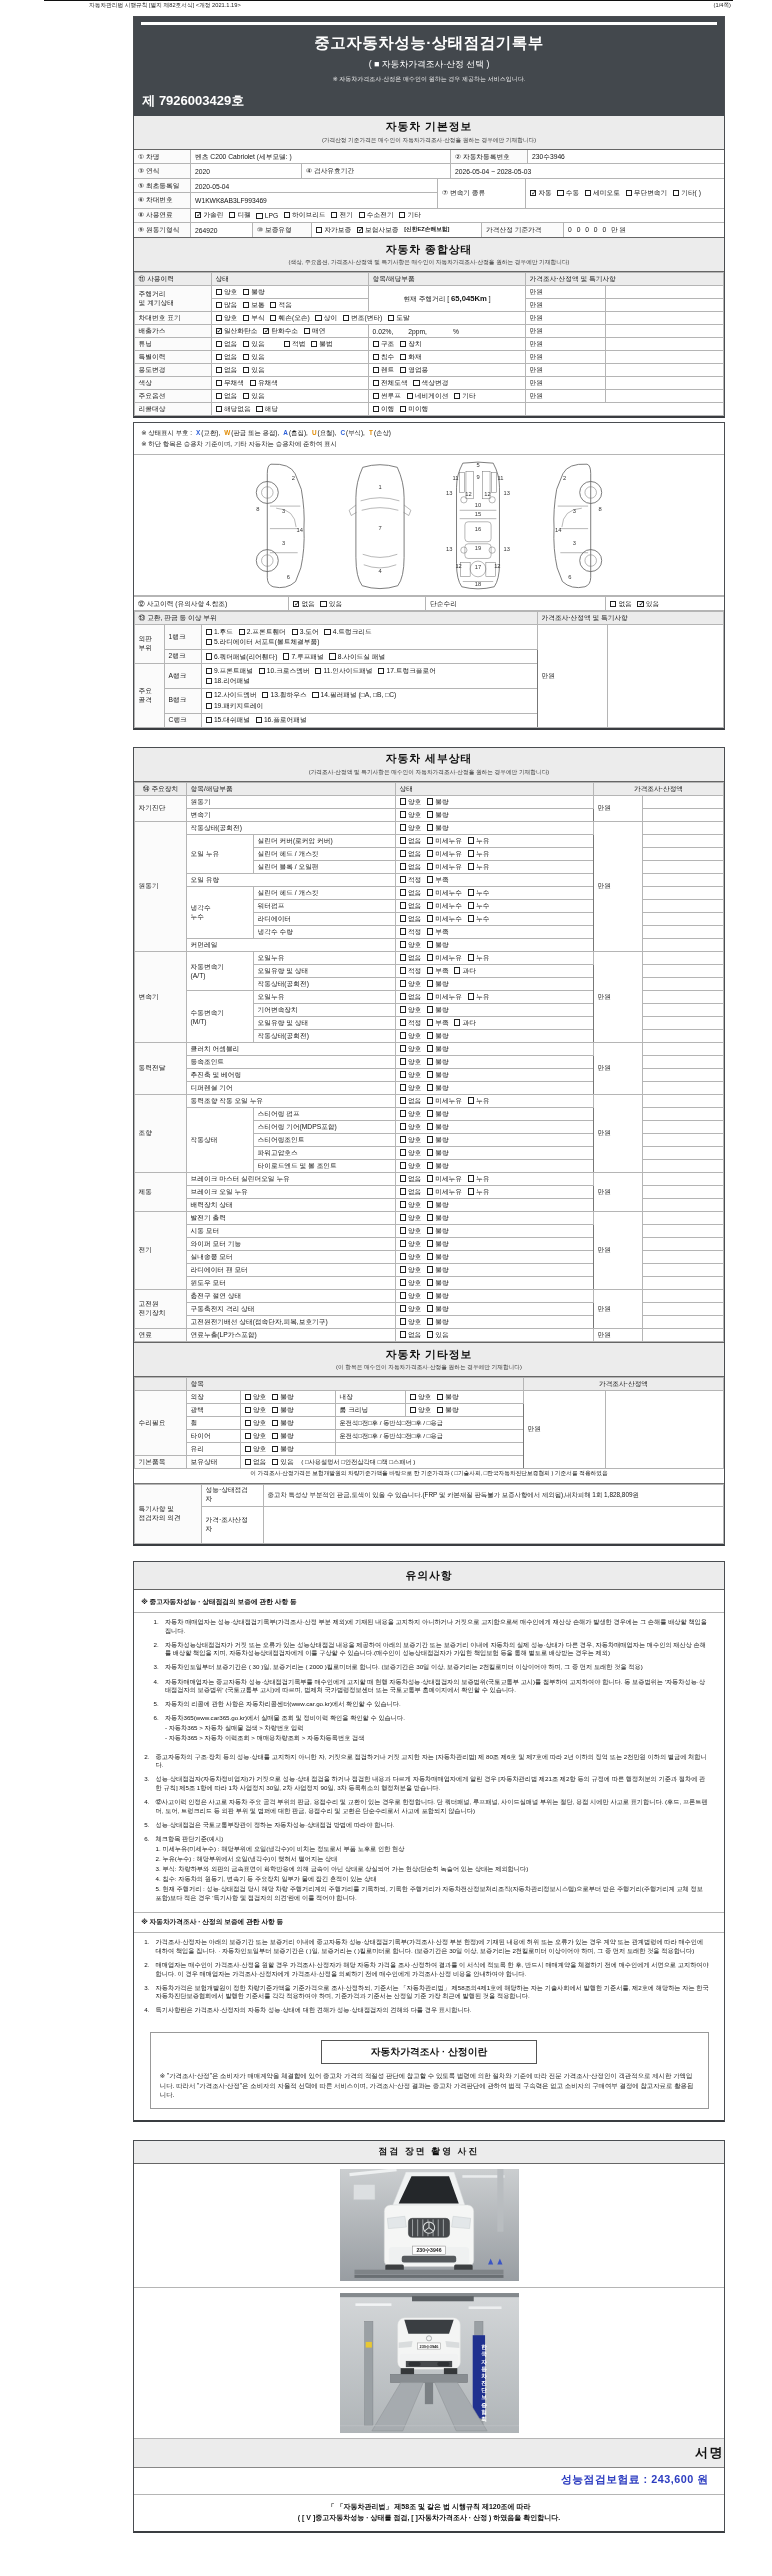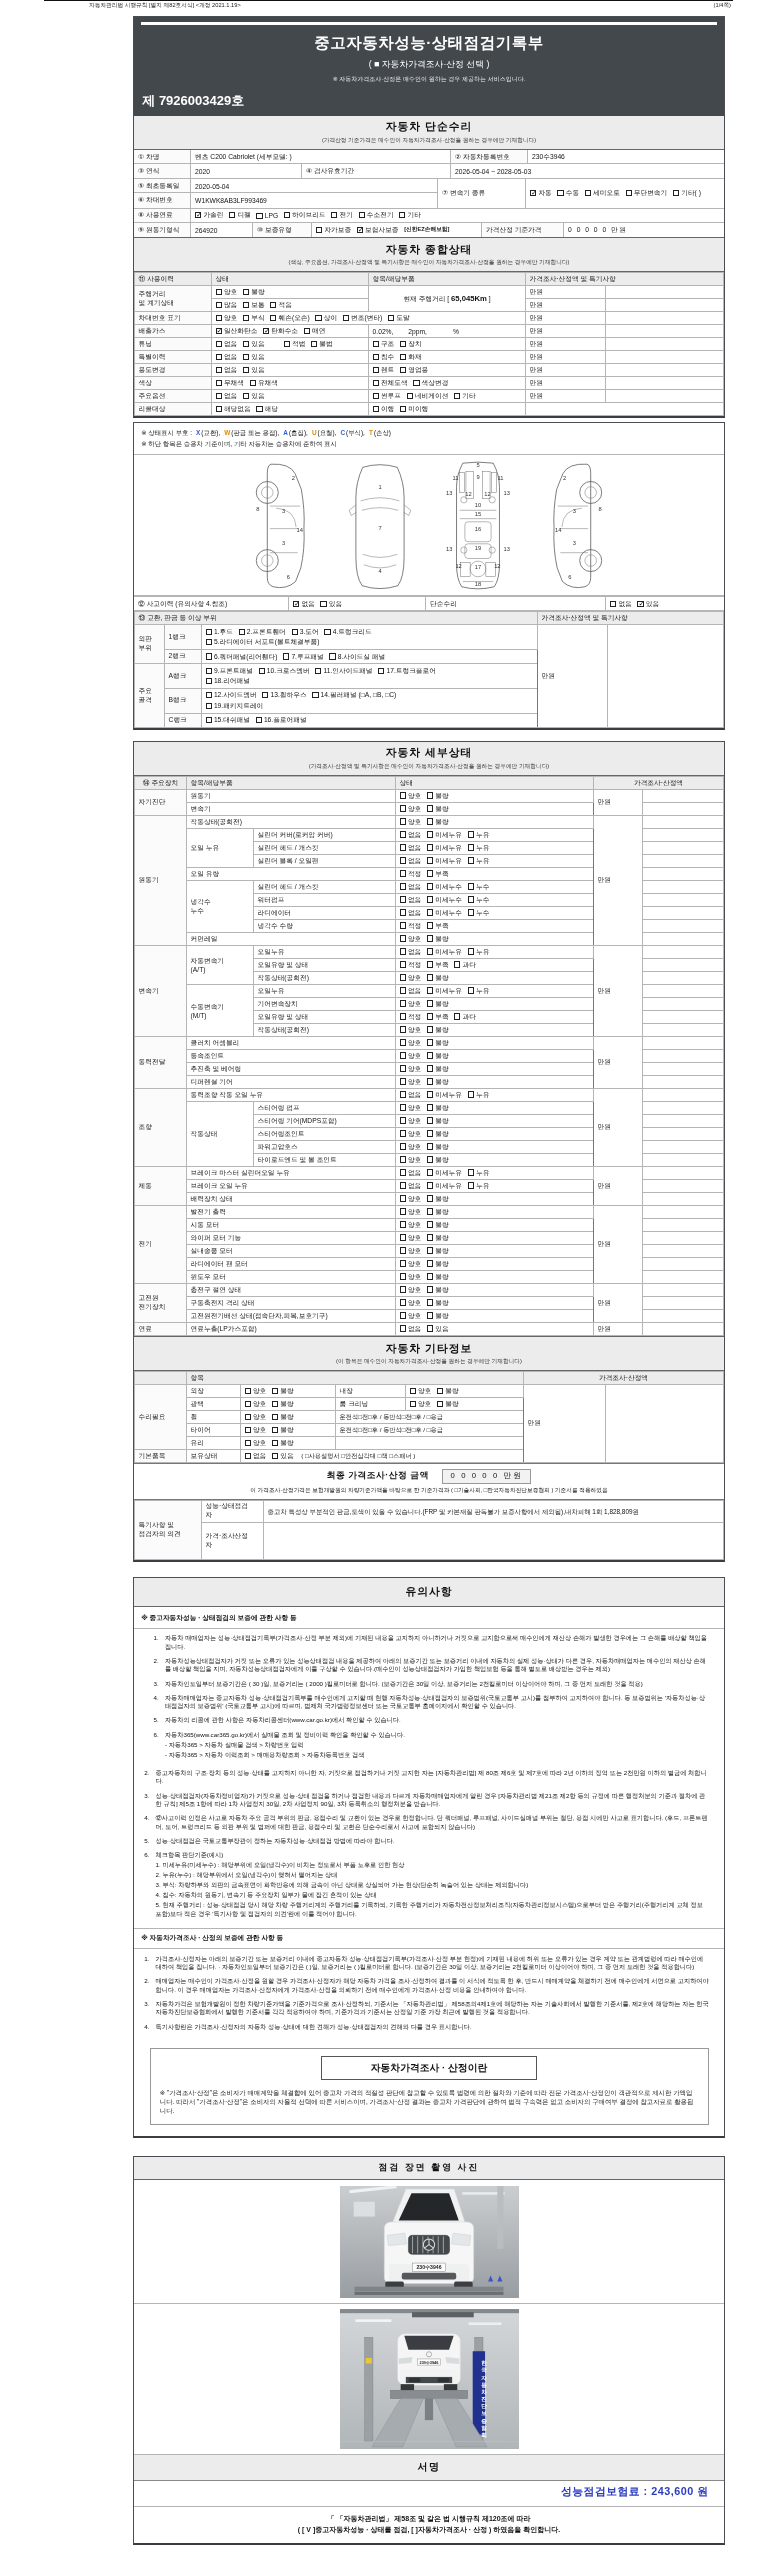--- a/index.html
+++ b/index.html
@@ -69,21 +69,21 @@
   .nsub { margin:1.5px 0 0 0; }
   .infobox { border:0.5px solid #999; margin:7.2px 15.5px 5.2px; padding:7.2px 9.3px 8.2px; }
   .infobox-title { width:216px; margin:0 auto 7.2px; border:0.5px solid #555; text-align:center; font-size:9.8px; font-weight:bold; padding:4.6px 0; }
   .infobox-text { font-size:6.4px; line-height:9.3px; }
   
   .photo-cell { border-bottom:0.5px solid #b5b5b5; padding:5.2px 0; display:flex; justify-content:center; }
   .photo { position:relative; background:#aeb3b7; }
   .banner-txt { position:absolute; writing-mode:vertical-rl; color:#fff; font-size:5.7px; letter-spacing:1.5px; font-weight:bold; }
   .plate-txt { font-size:10px; fill:#1c1c1c; font-weight:bold; text-anchor:middle; }
   .plate-txt.small { font-size:7.5px; }
-  .sign-band { background:#ececec; border-bottom:0.5px solid #888; text-align:center; font-size:10px; font-weight:bold; letter-spacing:1.5px; padding:5.2px 0; }
+  .sign-band { background:#ececec; border-bottom:0.5px solid #888; text-align:right; font-size:13px; font-weight:bold; letter-spacing:1.5px; padding:5.2px 0; }
   .sign-area { padding:4.1px 15.5px 7.2px; text-align:right; border-bottom:0.5px solid #b5b5b5; }
   .insurance { color:#2c3cc0; font-size:10.8px; font-weight:bold; letter-spacing:0.5px; }
   .footer-area { text-align:center; padding:6.2px 0 7.2px; font-size:7px; line-height:11.3px; font-weight:bold; }
   .rank-lines div { line-height:10.3px; }
   .sq { font-size:6.2px; }
 </style>
 </head>
 <body>
 
 <div class="top-rule"></div>
@@ -97,21 +97,21 @@
   <div class="block">
     <div class="dark-header">
       <div class="stripe"></div>
       <div class="doc-title">중고자동차성능·상태점검기록부</div>
       <div class="doc-subtitle">( ■ 자동차가격조사·산정 선택 )</div>
       <div class="doc-note">※ 자동차가격조사·산정은 매수인이 원하는 경우 제공하는 서비스입니다.</div>
       <div class="doc-number">제 7926003429호</div>
     </div>
 
     <div class="band">
-      <div class="band-title">자동차 단순수리</div>
+      <div class="band-title">자동차 기본정보</div>
       <div class="band-sub">(가격산정 기준가격은 매수인이 자동차가격조사·산정을 원하는 경우에만 기재합니다)</div>
     </div>
 
     <div>
       <div class="frow">
         <div class="fc label" style="width:57px">① 차명</div>
         <div class="fc" style="width:260px">벤츠 C200 Cabriolet (세부모델: )</div>
         <div class="fc label" style="width:77px">② 자동차등록번호</div>
         <div class="fc last" style="flex:1">230수3946</div>
       </div>
@@ -420,21 +420,21 @@
               <div class="rank-lines">
                 <div><span class="opt"><span class="cb"></span><span>15.대쉬패널</span></span><span class="opt"><span class="cb"></span><span>16.플로어패널</span></span></div>
               </div>
             </td>
           </tr>
         </tbody>
     </table>
   </div>
   <div class="pagemark">(2/4쪽)</div>
 
-  <div class="block" style="border-top-width:1.5px; margin-top:2px">
+  <div class="block" style="border-top-width:1.5px; margin-top:8px">
     <div class="band">
       <div class="band-title">자동차 세부상태</div>
       <div class="band-sub">(가격조사·산정액 및 특기사항은 매수인이 자동차가격조사·산정을 원하는 경우에만 기재합니다)</div>
     </div>
 
     <table class="tbl">
       <colgroup>
         <col style="width:52px">
           <col style="width:67px">
           <col style="width:142px">
@@ -741,24 +741,20 @@
             <td colspan="2"></td>
           </tr>
           <tr>
             <td class="devcell">기본품목</td>
             <td>보유상태</td>
             <td colspan="3"><span class="opt"><span class="cb"></span><span>없음</span></span><span class="opt"><span class="cb"></span><span>있음</span></span> <span class="sq">( □사용설명서 □안전삼각대 □잭 □스패너 )</span></td>
           </tr>
         </tbody>
     </table>
 
-    <div class="final-line">
-      <span class="final-label">최종 가격조사·산정 금액</span>
-      <span class="final-amount">0 0 0 0 0 만원</span>
-    </div>
     <div class="final-note">이 가격조사·산정가격은 보험개발원의 차량기준가액을 바탕으로 한 기준가격과 ( □기술사회, □한국자동차진단보증협회 ) 기준서를 적용하였음</div>
 
     <table class="tbl">
       <colgroup>
           <col style="width:67px">
           <col style="width:62px">
           <col>
         </colgroup>
       <tbody>
         <tr>

